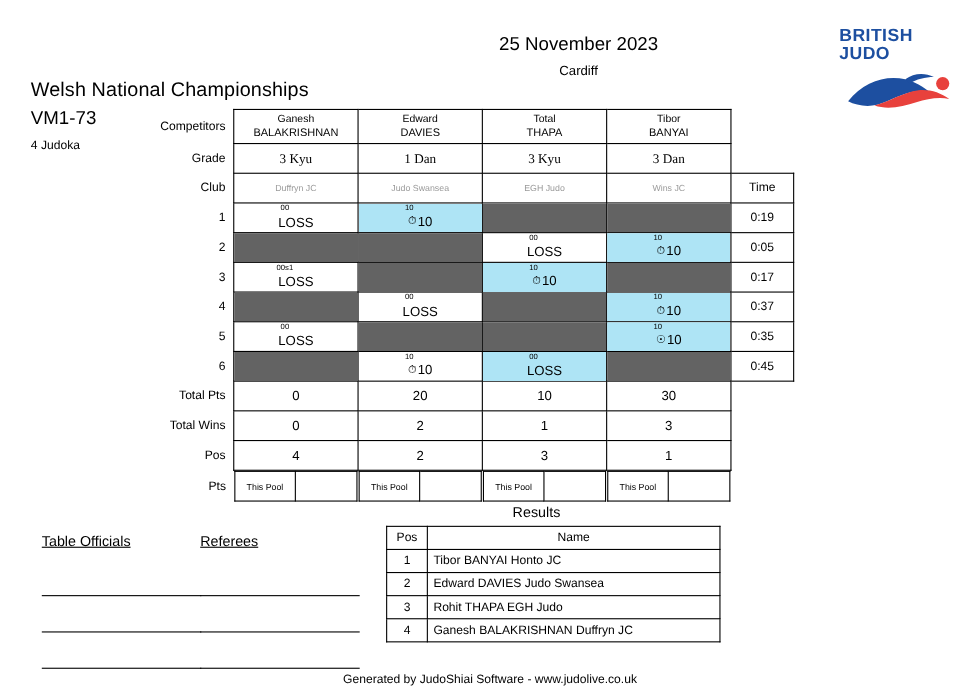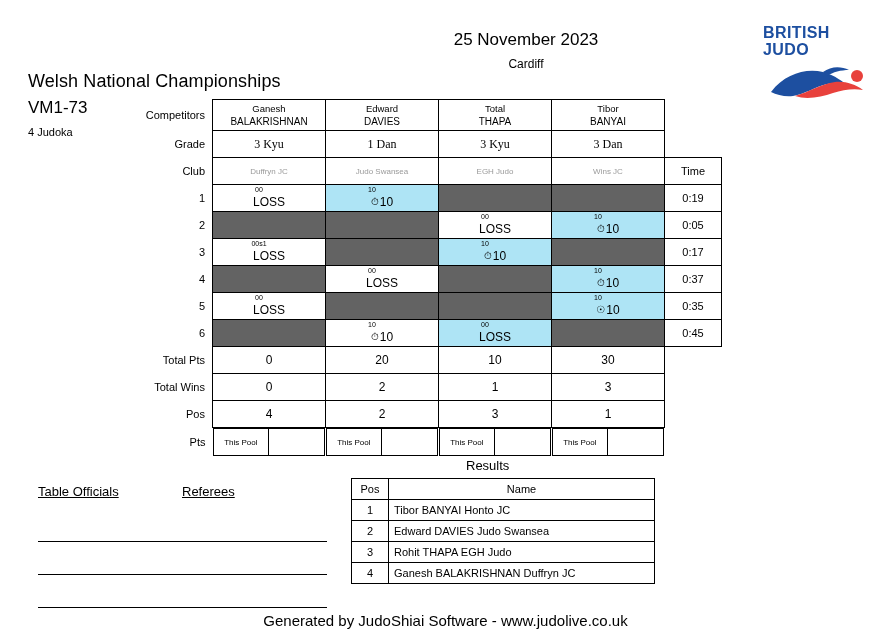--- a/index.html
+++ b/index.html
@@ -246,21 +246,21 @@
     text-align: center;
   }
 
   
   .footer {
     position: absolute;
     left: 0;
     right: 0;
     top: 612px;
     text-align: center;
-    font-size: 15px;
+    font-size: 11px;
   }
 </style>
 </head>
 <body>
 
 <div class="page">
 
   <div class="hdr-left">
     <div class="hdr-title">Welsh National Championships</div>
     <div class="hdr-cat">VM1-73</div>

